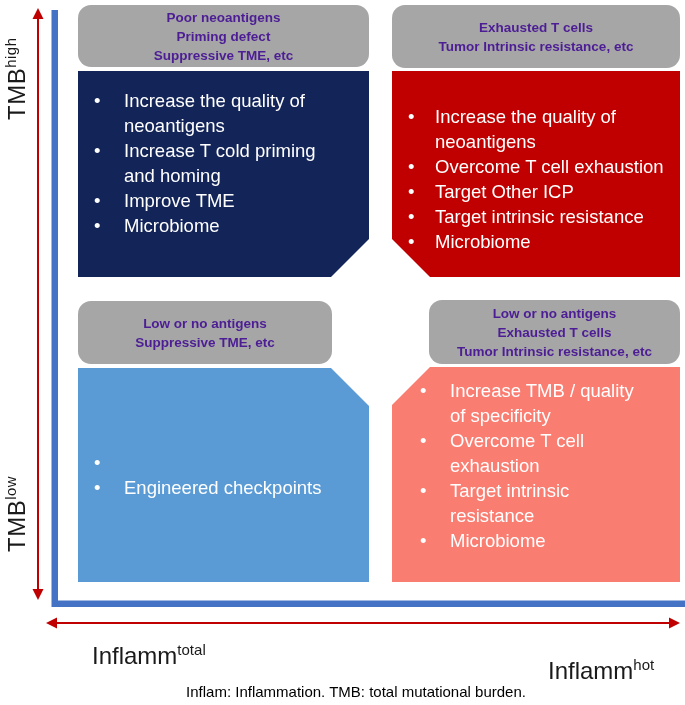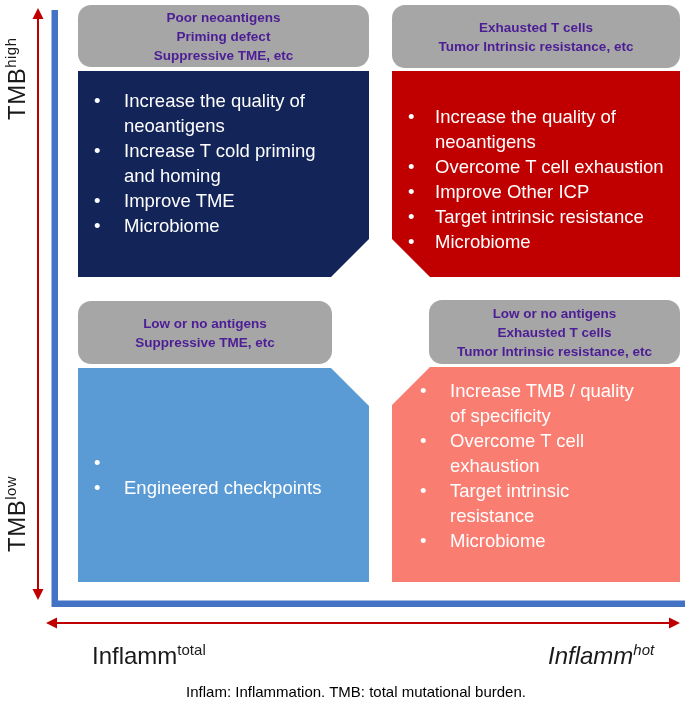--- a/index.html
+++ b/index.html
@@ -28,21 +28,21 @@
   .y-high { left: 3px; top: 120px; }
   .y-low  { left: 3px; top: 552px; }
 
   .x-label {
     position: absolute;
     font-size: 24px;
     color: #1a1a1a;
     white-space: nowrap;
   }
   .x-cold { left: 92px;  top: 642px; }
-  .x-hot  { left: 548px; top: 642px; font-style: italic; }
+  .x-hot  { left: 548px; top: 657px; }
 
   .footnote {
     position: absolute;
     left: 0; right: 0;
     top: 683px;
     text-align: center;
     font-size: 15px;
     color: #000000;
     margin-left: 27px;
   }
@@ -187,21 +187,21 @@
       <li>
           <span class="blt">•</span>
           <span class="txt">Increase the quality of neoantigens</span>
         </li>
       <li>
           <span class="blt">•</span>
           <span class="txt">Overcome T cell exhaustion</span>
         </li>
       <li>
           <span class="blt">•</span>
-          <span class="txt">Improve Other ICP</span>
+          <span class="txt">Target Other ICP</span>
         </li>
       <li>
           <span class="blt">•</span>
           <span class="txt">Target intrinsic resistance</span>
         </li>
       <li>
           <span class="blt">•</span>
           <span class="txt">Microbiome</span>
         </li>
     </ul>

